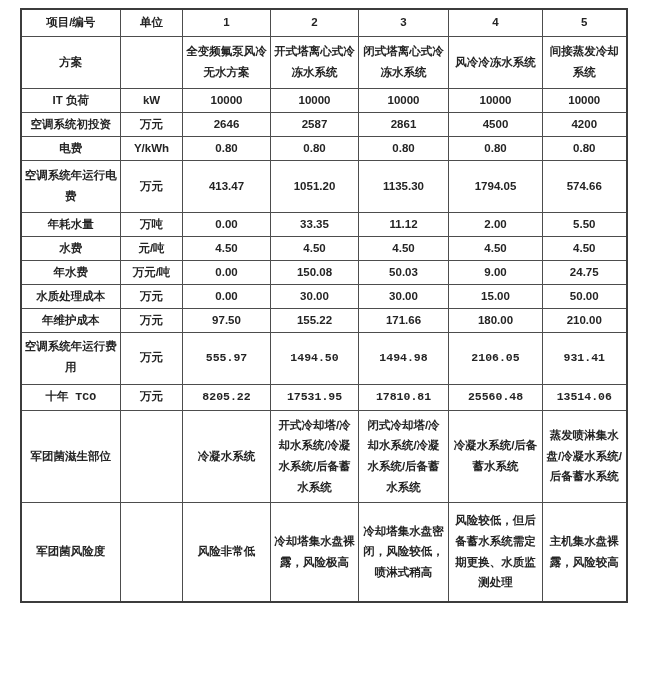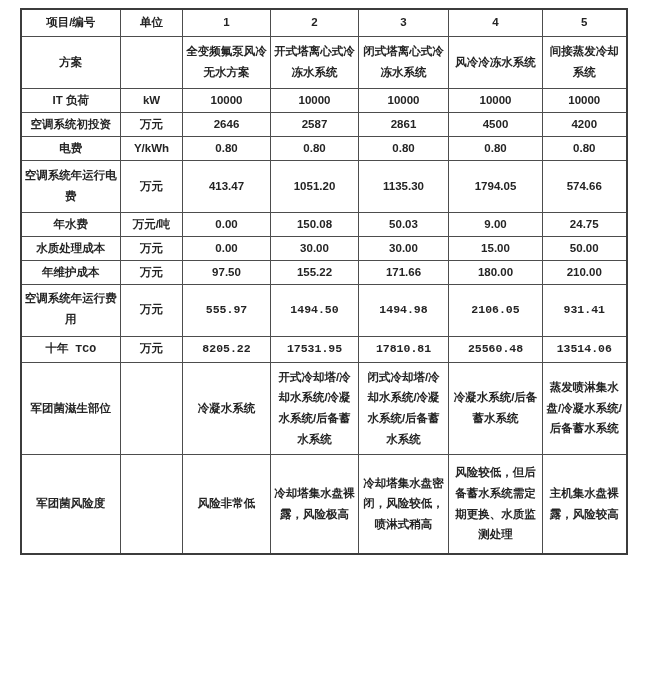--- a/index.html
+++ b/index.html
@@ -111,20 +111,38 @@
         <tr style="height: 52px;">
           <td>空调系统年运行电费</td>
           <td>万元</td>
           <td>413.47</td>
           <td>1051.20</td>
           <td>1135.30</td>
           <td>1794.05</td>
           <td>574.66</td>
         </tr>
         <tr style="height: 24px;">
+          <td>年耗水量</td>
+          <td>万吨</td>
+          <td>0.00</td>
+          <td>33.35</td>
+          <td>11.12</td>
+          <td>2.00</td>
+          <td>5.50</td>
+        </tr>
+        <tr style="height: 24px;">
+          <td>水费</td>
+          <td>元/吨</td>
+          <td>4.50</td>
+          <td>4.50</td>
+          <td>4.50</td>
+          <td>4.50</td>
+          <td>4.50</td>
+        </tr>
+        <tr style="height: 24px;">
           <td>年水费</td>
           <td>万元/吨</td>
           <td>0.00</td>
           <td>150.08</td>
           <td>50.03</td>
           <td>9.00</td>
           <td>24.75</td>
         </tr>
         <tr style="height: 24px; margin-top: 40px;">
           <td>水质处理成本</td>

